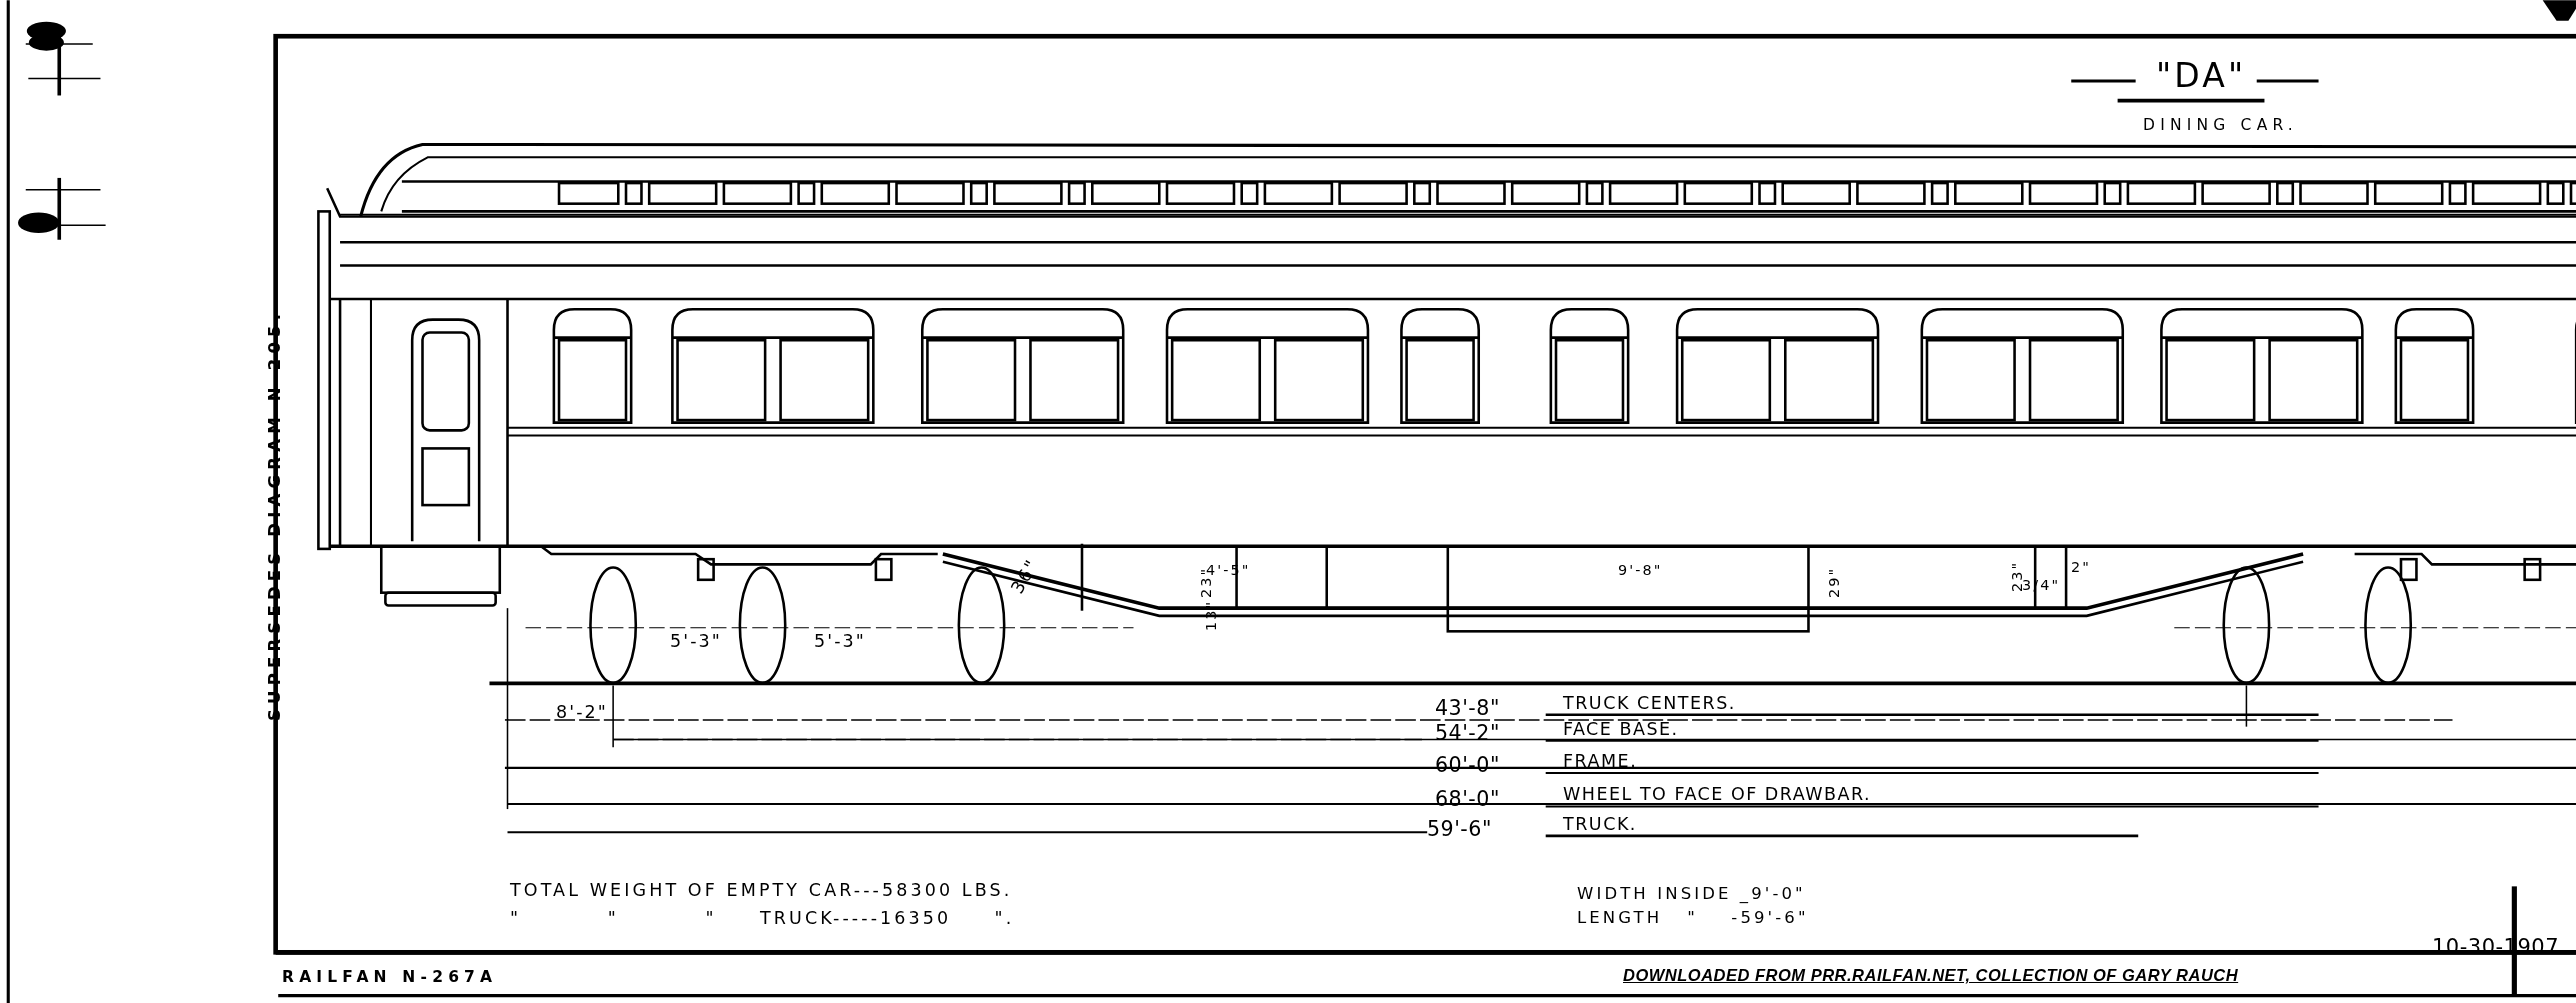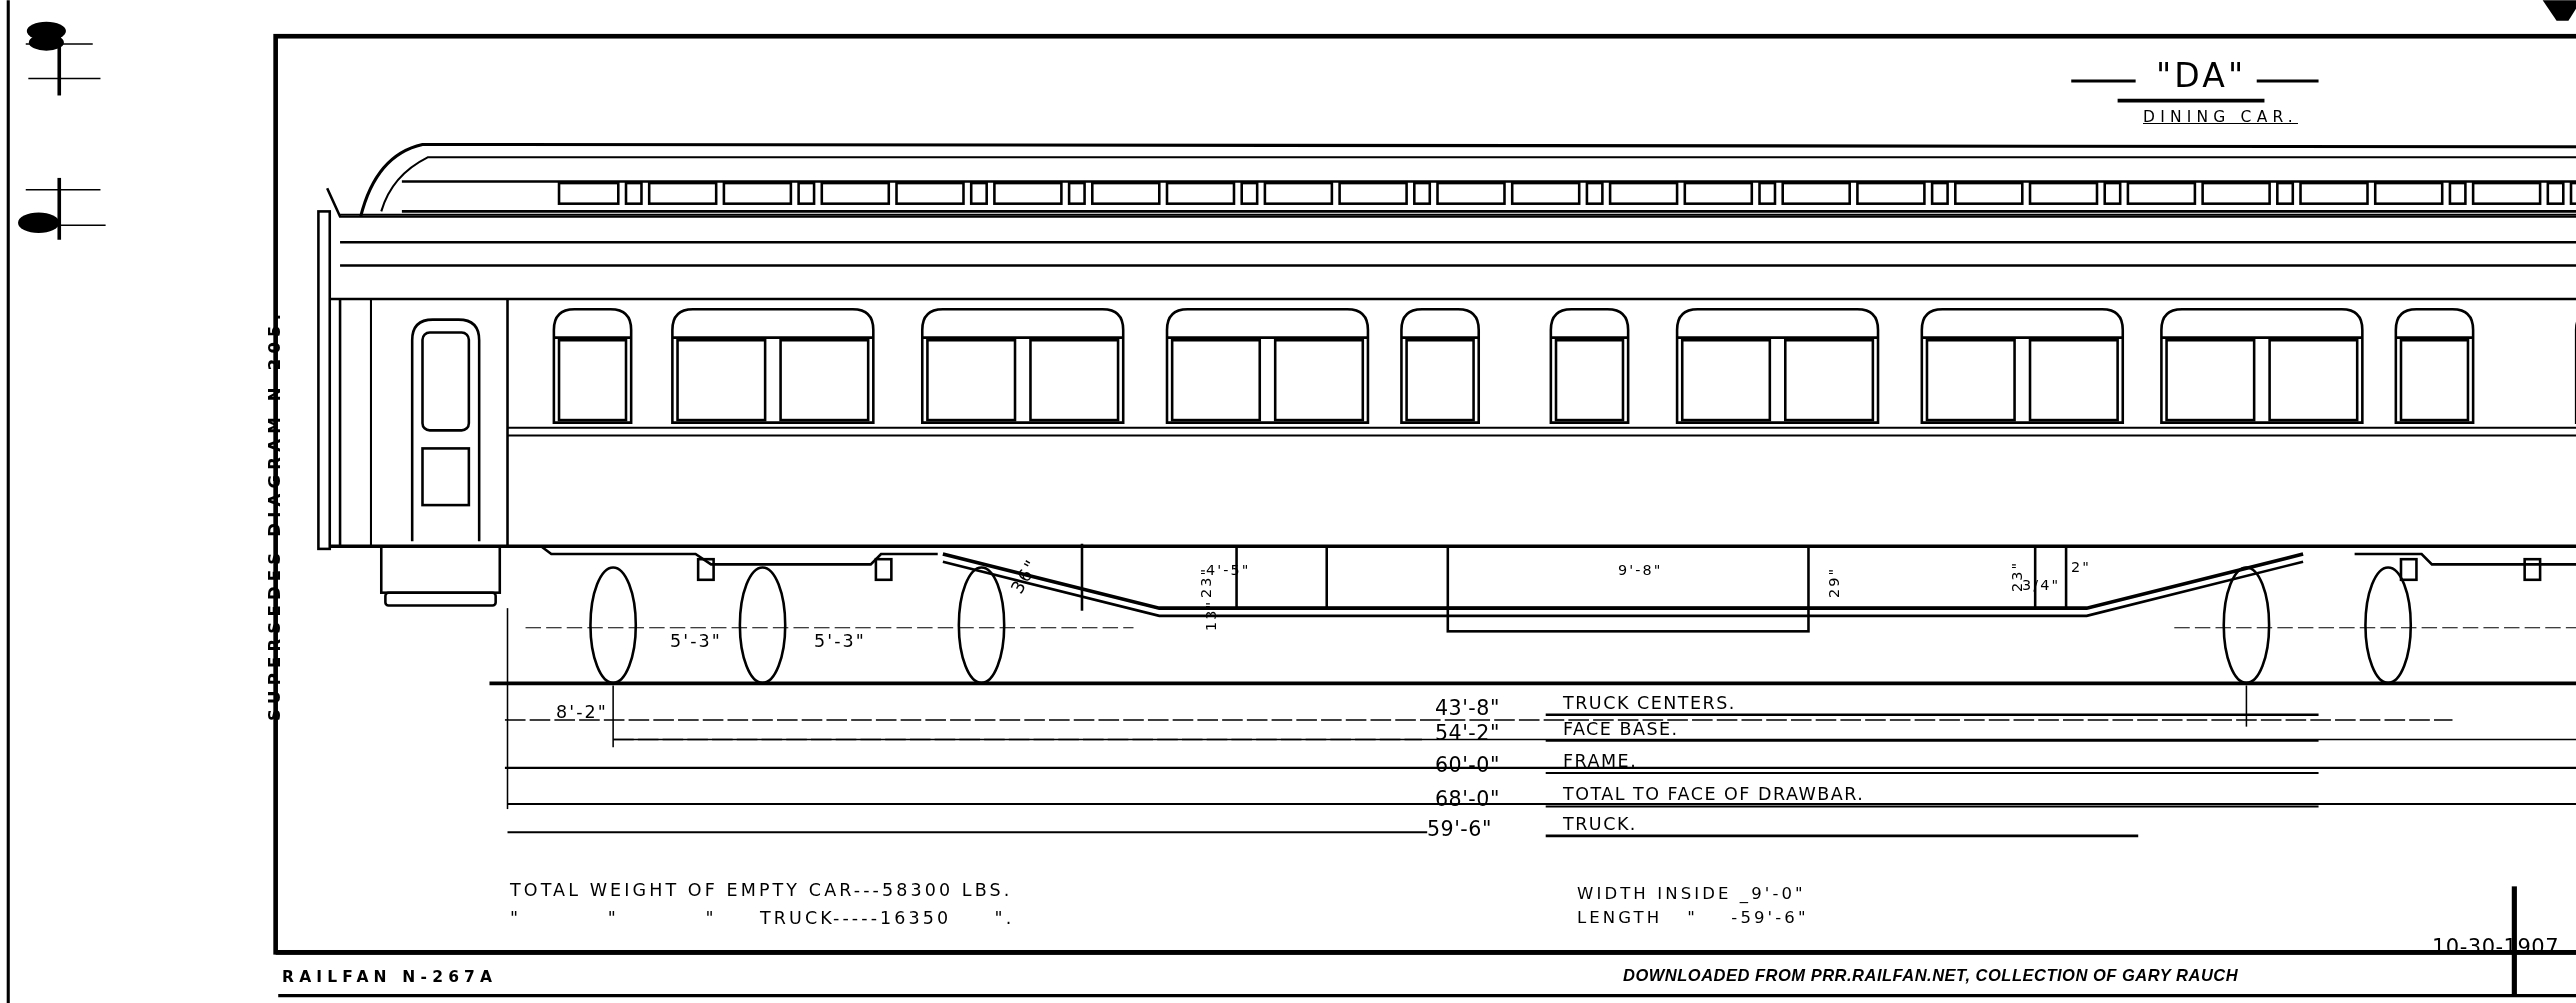--- a/index.html
+++ b/index.html
@@ -9,21 +9,21 @@
   .ln { stroke: #000; fill: none; }
   .t { position: absolute; white-space: nowrap; color: #000; font-family: "DejaVu Sans", sans-serif; letter-spacing: 2.1px; }
   .title-code { font-size: 33px; letter-spacing: 3.1px; }
   .title-sub { font-size: 20.6px; letter-spacing: 5.2px; }
   .dimrow { font-size: 19.6px; letter-spacing: 1.5px; margin-left: 12px; }
   .dimval { font-size: 24px; letter-spacing: 0.5px; }
   .small { font-size: 17.5px; }
   .xs { font-size: 14.4px; }
   .vert { transform-origin: left top; transform: rotate(-90deg); }
   .note { font-size: 19.6px; letter-spacing: 3.1px; }
-  .credit { font-size: 18.5px; font-style: italic; font-weight: bold; letter-spacing: 0.5px; font-family: "Liberation Sans", sans-serif; }
+  .credit { font-size: 18.5px; font-style: italic; font-weight: bold; letter-spacing: 0.5px; font-family: "Liberation Sans", sans-serif; text-decoration: underline; }
   .diag-num { font-size: 19.6px; letter-spacing: 5.2px; font-weight: bold; }
 </style>
 </head>
 <body>
 
 <div id="sheet">
 
 <svg width="3974" height="1004" viewBox="0 0 7713 1948">
 
   <g>
@@ -280,38 +280,38 @@
     <rect class="ln" x="6935" y="175" width="40" height="60"></rect>
     <rect class="ln" x="7010" y="200" width="35" height="50"></rect>
     <rect class="ln" x="6835" y="250" width="40" height="55"></rect>
     <path class="ln" d="M7012 310 L7042 310 L7045 330 L7035 350 L7015 350 L7005 330 Z"></path>
   </g>
 
   <line class="ln" x1="6790" y1="1326" x2="7630" y2="1326" stroke-width="5"></line>
 </svg>
 
 <div class="t title-code" style="left:2156px; top:56px;">"DA"</div>
-<div class="t title-sub" style="left:2143px; top:108px; font-size:15.5px;text-decoration:underline;">DINING CAR.</div>
+<div class="t title-sub" style="left:2143px; top:116px; font-size:15.5px;">DINING CAR.</div>
 
 <div class="t vert diag-num" style="left:265px; top:721px; font-size:16.5px;">SUPERSEDES  DIAGRAM  N-205.</div>
 
 <div class="t diag-num" style="left:282px; top:968px; font-size:15.5px;">RAILFAN  N-267A</div>
 
 <div class="t credit" style="left:1623px; top:966px; font-size:16.5px;">DOWNLOADED FROM PRR.RAILFAN.NET, COLLECTION OF GARY RAUCH</div>
 
 <div class="t dimval" style="left:2432px; top:935px; font-size:21px;">10-30-1907</div>
 
 <div class="t dimval" style="left:1435px; top:696px; font-size:20.6px;">43'-8"</div>
 <div class="t dimrow" style="left:1551px; top:693px; font-size:17.5px;">TRUCK CENTERS.</div>
 <div class="t dimval" style="left:1435px; top:721px; font-size:20.6px;">54'-2"</div>
 <div class="t dimrow" style="left:1551px; top:719px; font-size:17.5px;">FACE BASE.</div>
 <div class="t dimval" style="left:1435px; top:753px; font-size:20.6px;">60'-0"</div>
 <div class="t dimrow" style="left:1551px; top:751px; font-size:17.5px;">FRAME.</div>
 <div class="t dimval" style="left:1435px; top:787px; font-size:20.6px;">68'-0"</div>
-<div class="t dimrow" style="left:1551px; top:784px; font-size:17.5px;">TOTAL TO FACE OF DRAWBAR.</div>
+<div class="t dimrow" style="left:1551px; top:784px; font-size:17.5px;">WHEEL TO FACE OF DRAWBAR.</div>
 <div class="t dimval" style="left:1427px; top:817px; font-size:20.6px;">59'-6"</div>
 <div class="t dimrow" style="left:1551px; top:814px; font-size:17.5px;">TRUCK.</div>
 
 <div class="t small" style="left:670px; top:631px;">5'-3"</div>
 <div class="t small" style="left:814px; top:631px;">5'-3"</div>
 <div class="t small" style="left:556px; top:702px;">8'-2"</div>
 <div class="t small" style="left:1007px; top:587px; transform:rotate(-60deg); transform-origin:left top;">36"</div>
 
 <div class="t xs" style="left:1206px; top:562px;">4'-5"</div>
 <div class="t xs" style="left:1618px; top:562px;">9'-8"</div>

